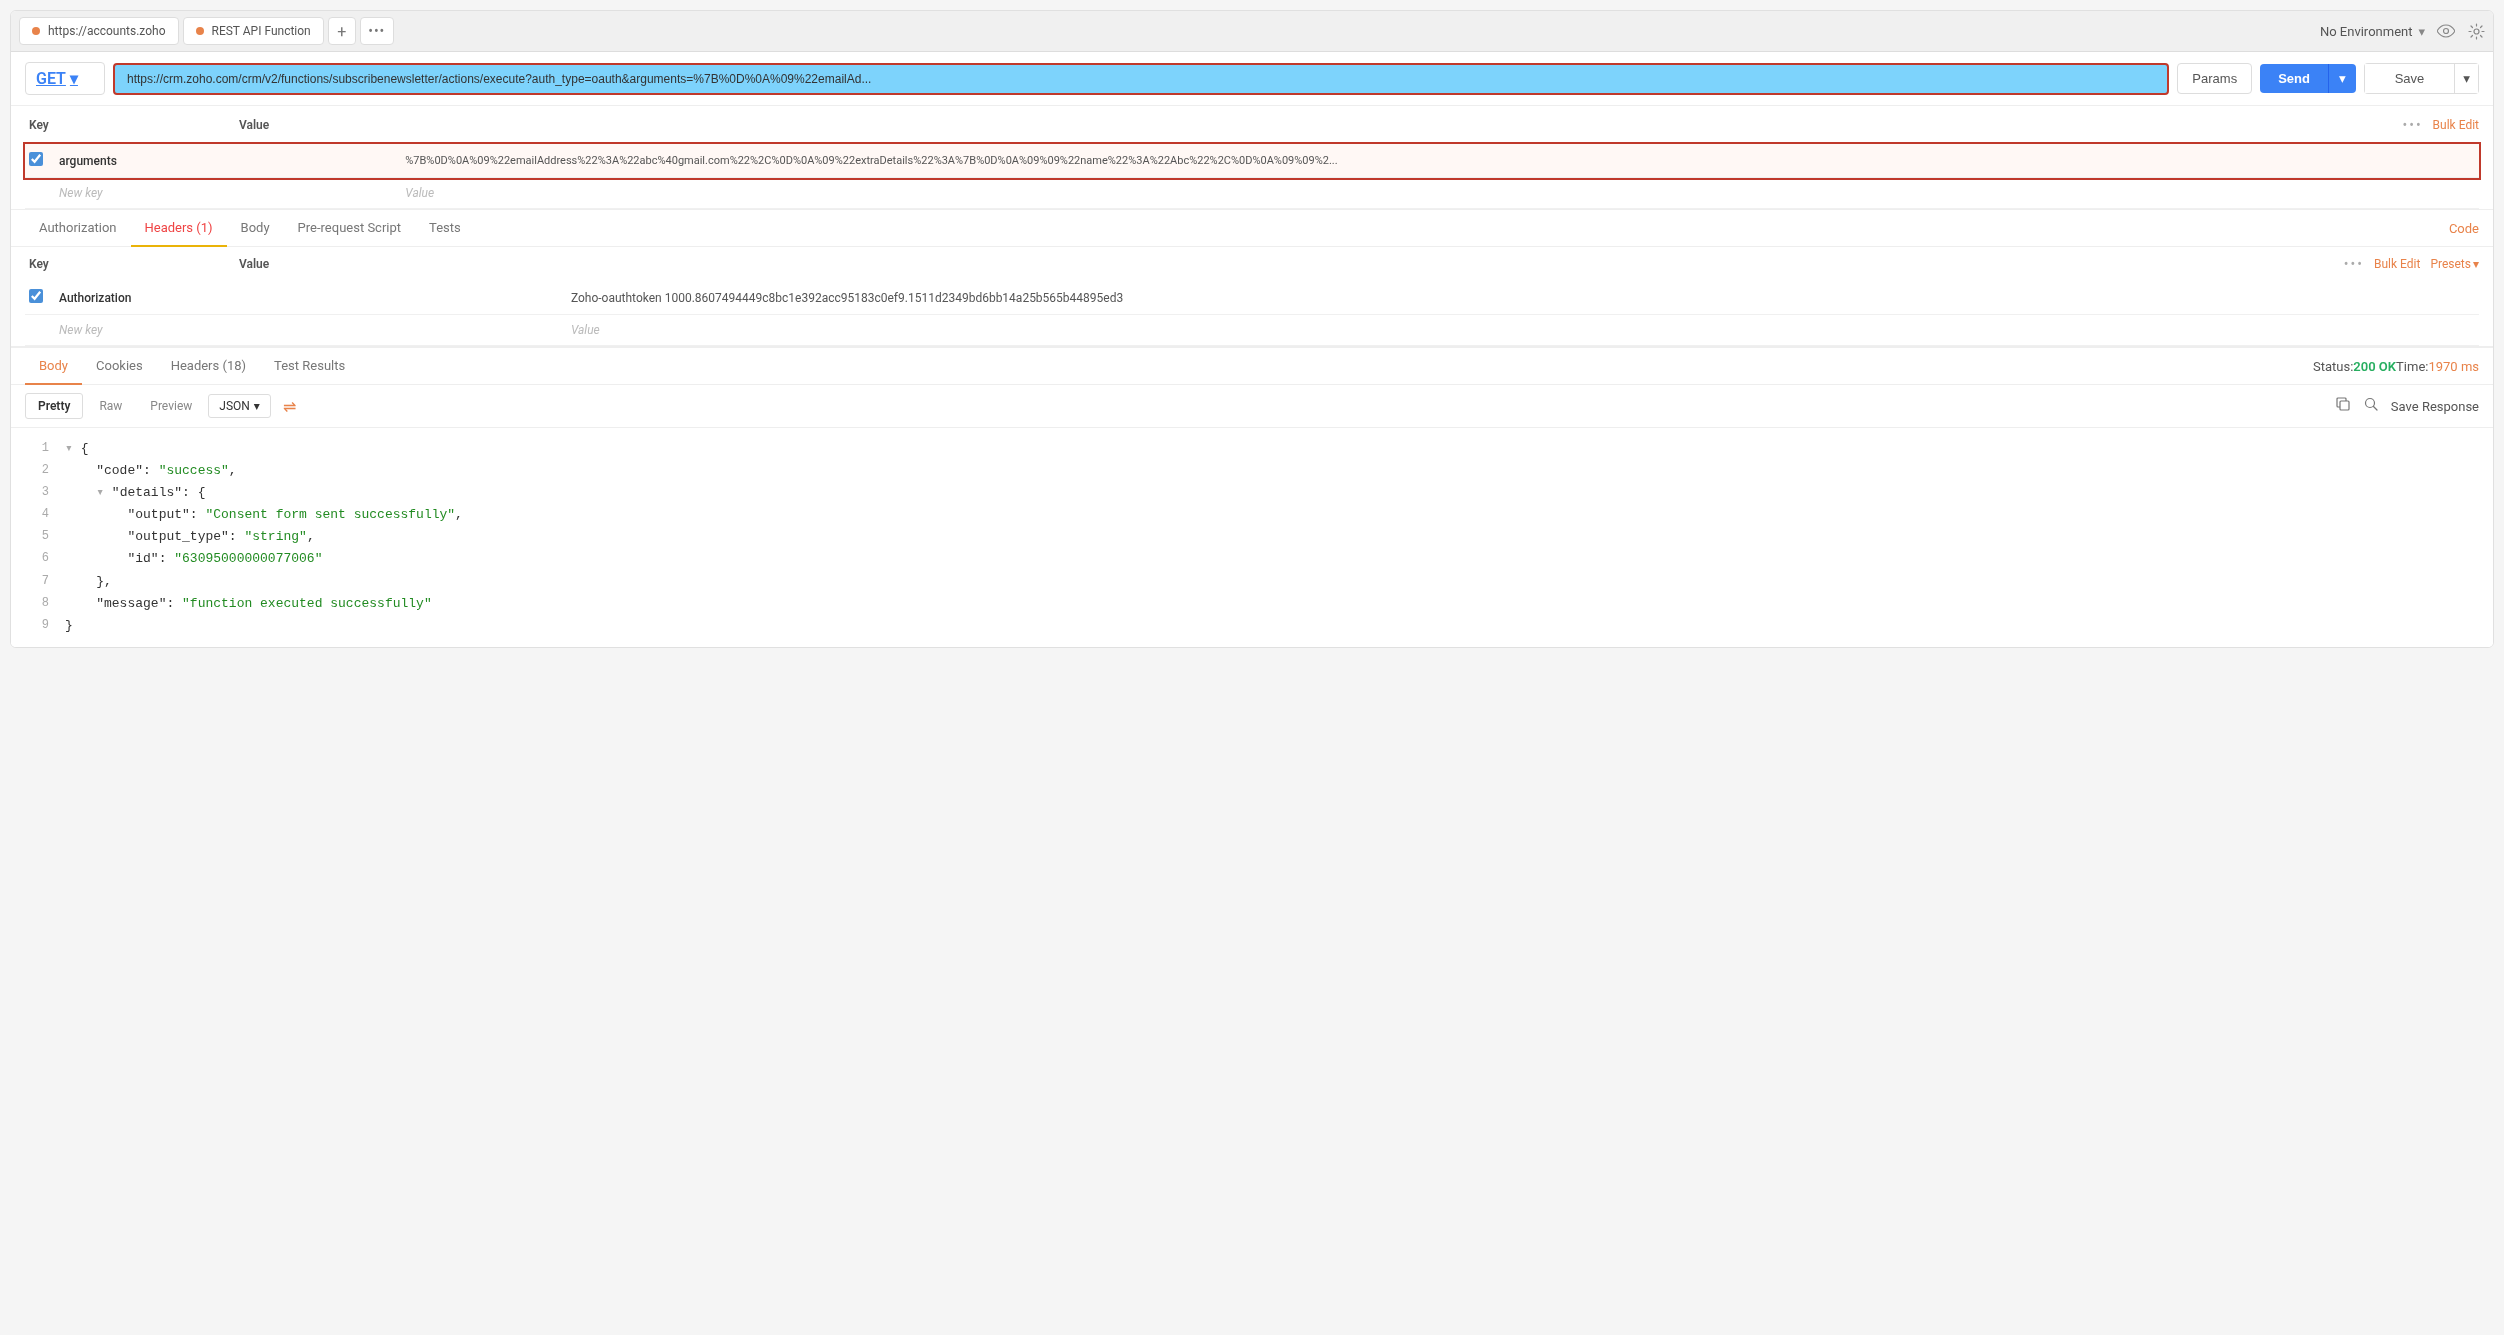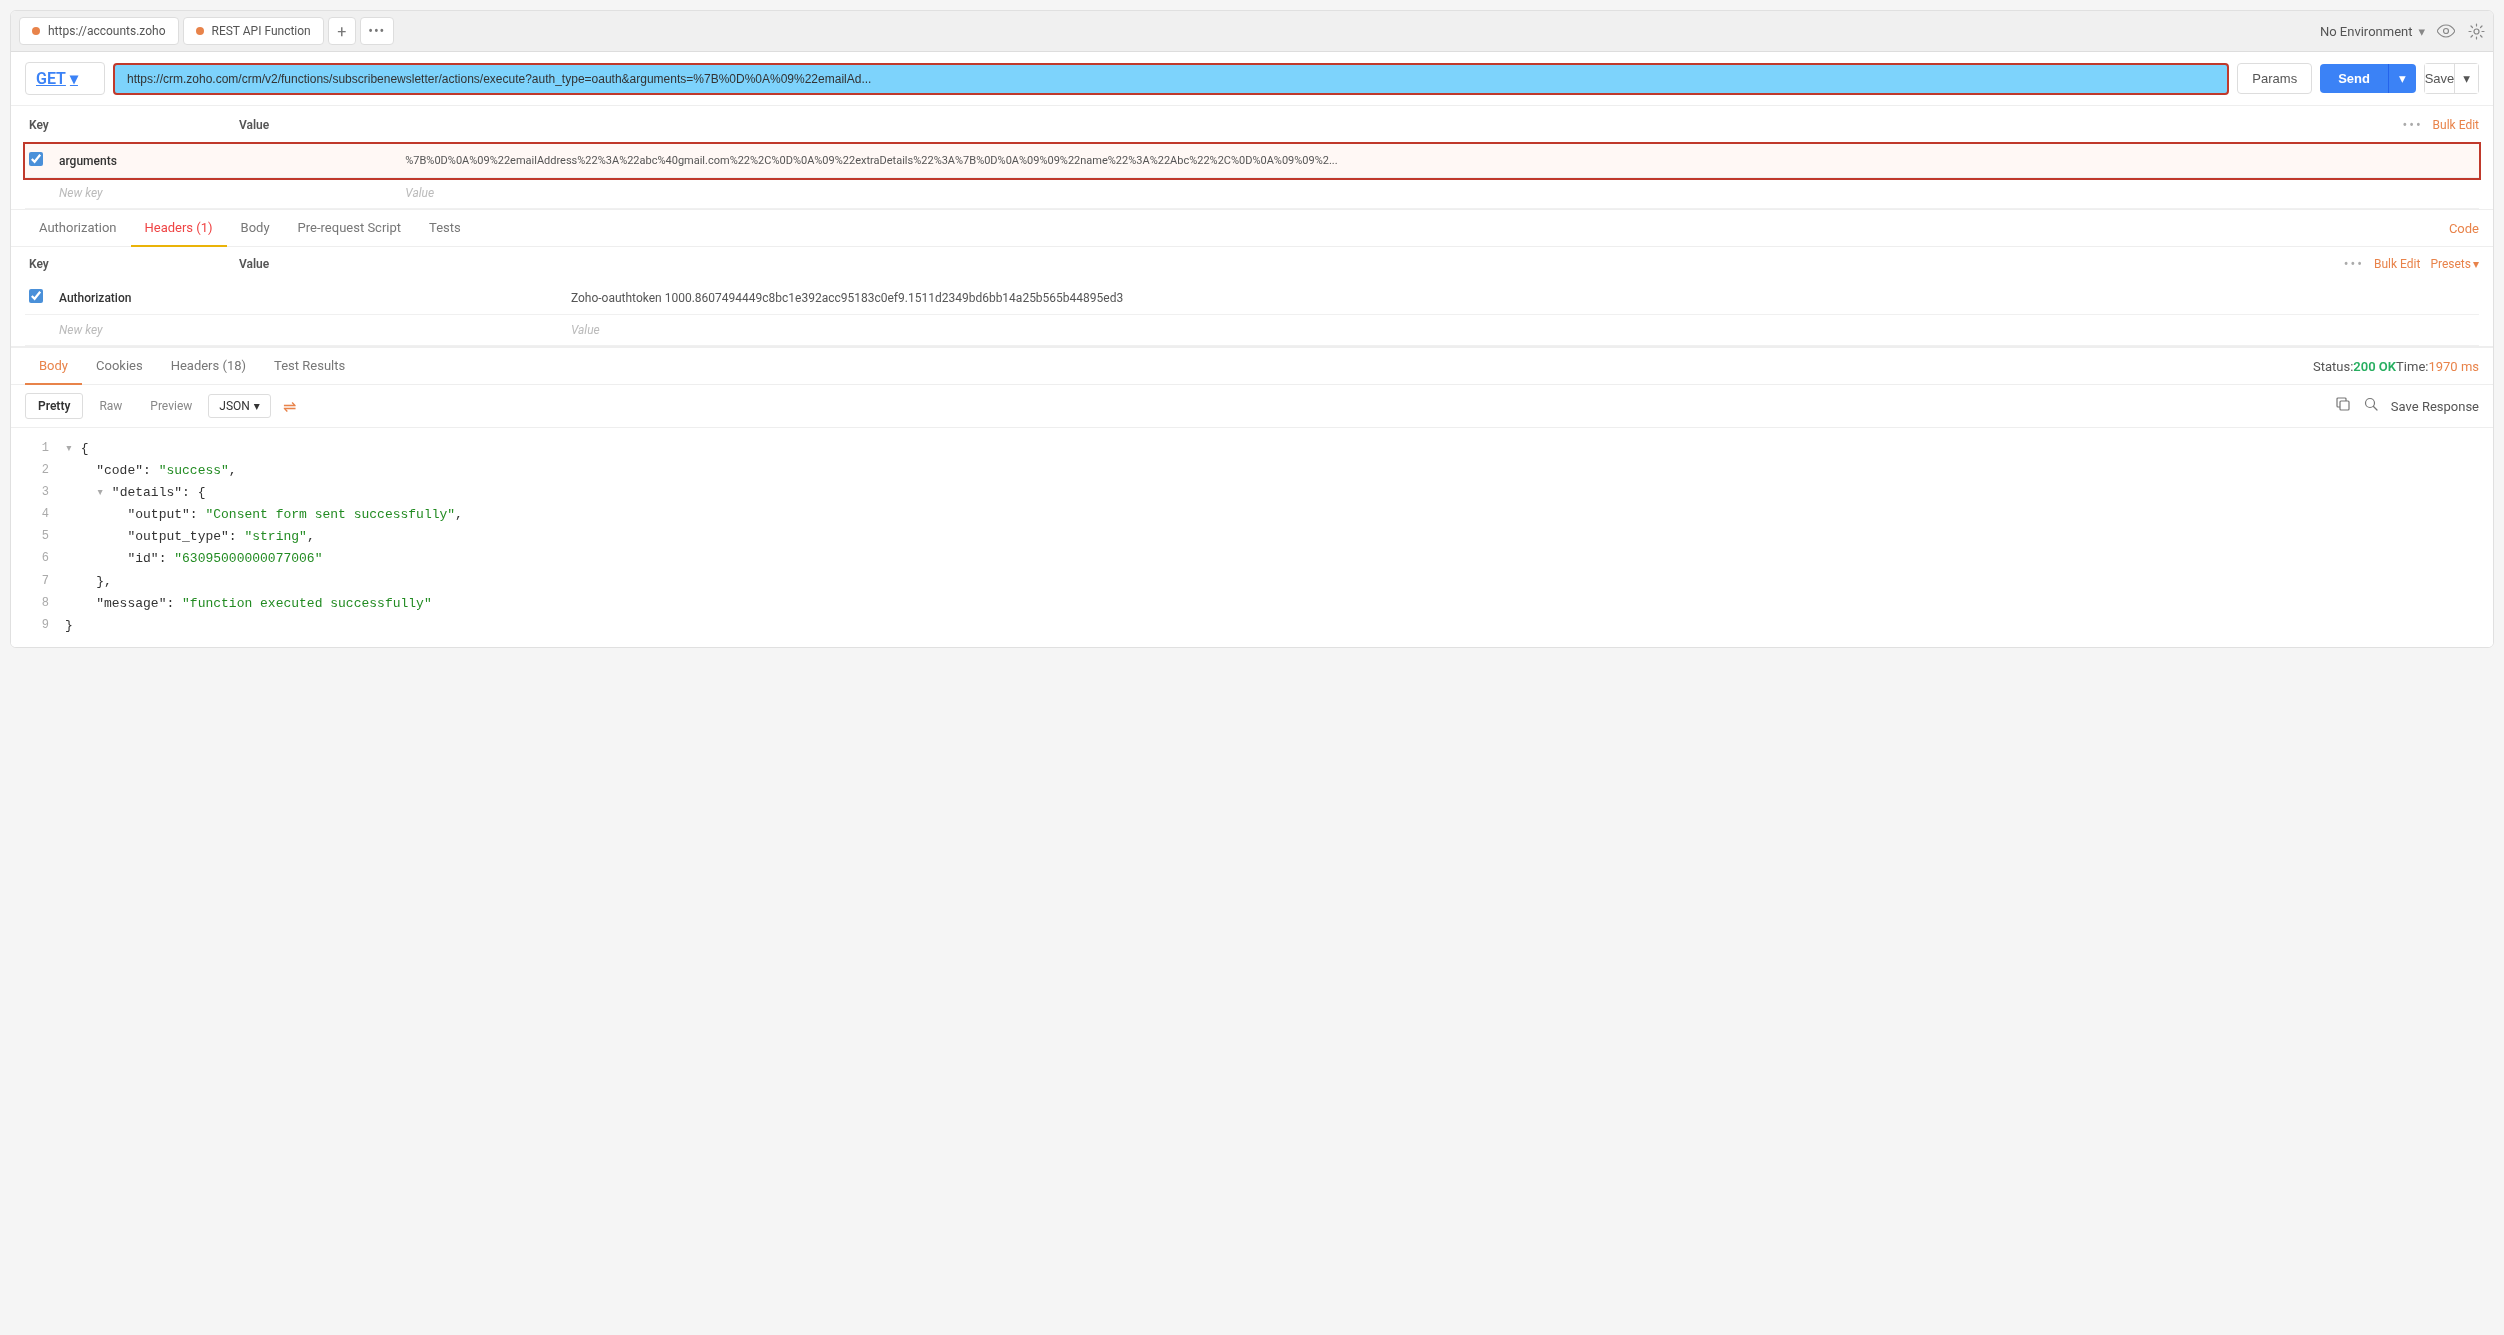--- a/index.html
+++ b/index.html
@@ -178,21 +178,21 @@
     .save-btn-group {
       display: flex;
       border-radius: 4px;
       overflow: hidden;
     }
 
     .save-btn {
       background: #fff;
       color: #555;
       border: 1px solid #ddd;
-      padding: 7px 0;
+      padding: 7px 30px;
       font-size: 13px;
       cursor: pointer;
     }
 
     .save-dropdown {
       background: #fff;
       color: #555;
       border: 1px solid #ddd;
       border-left: none;
       padding: 7px 8px;

